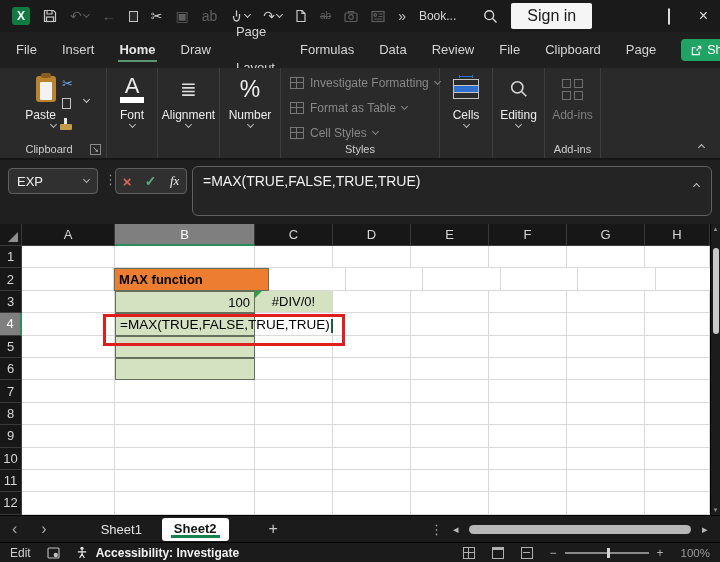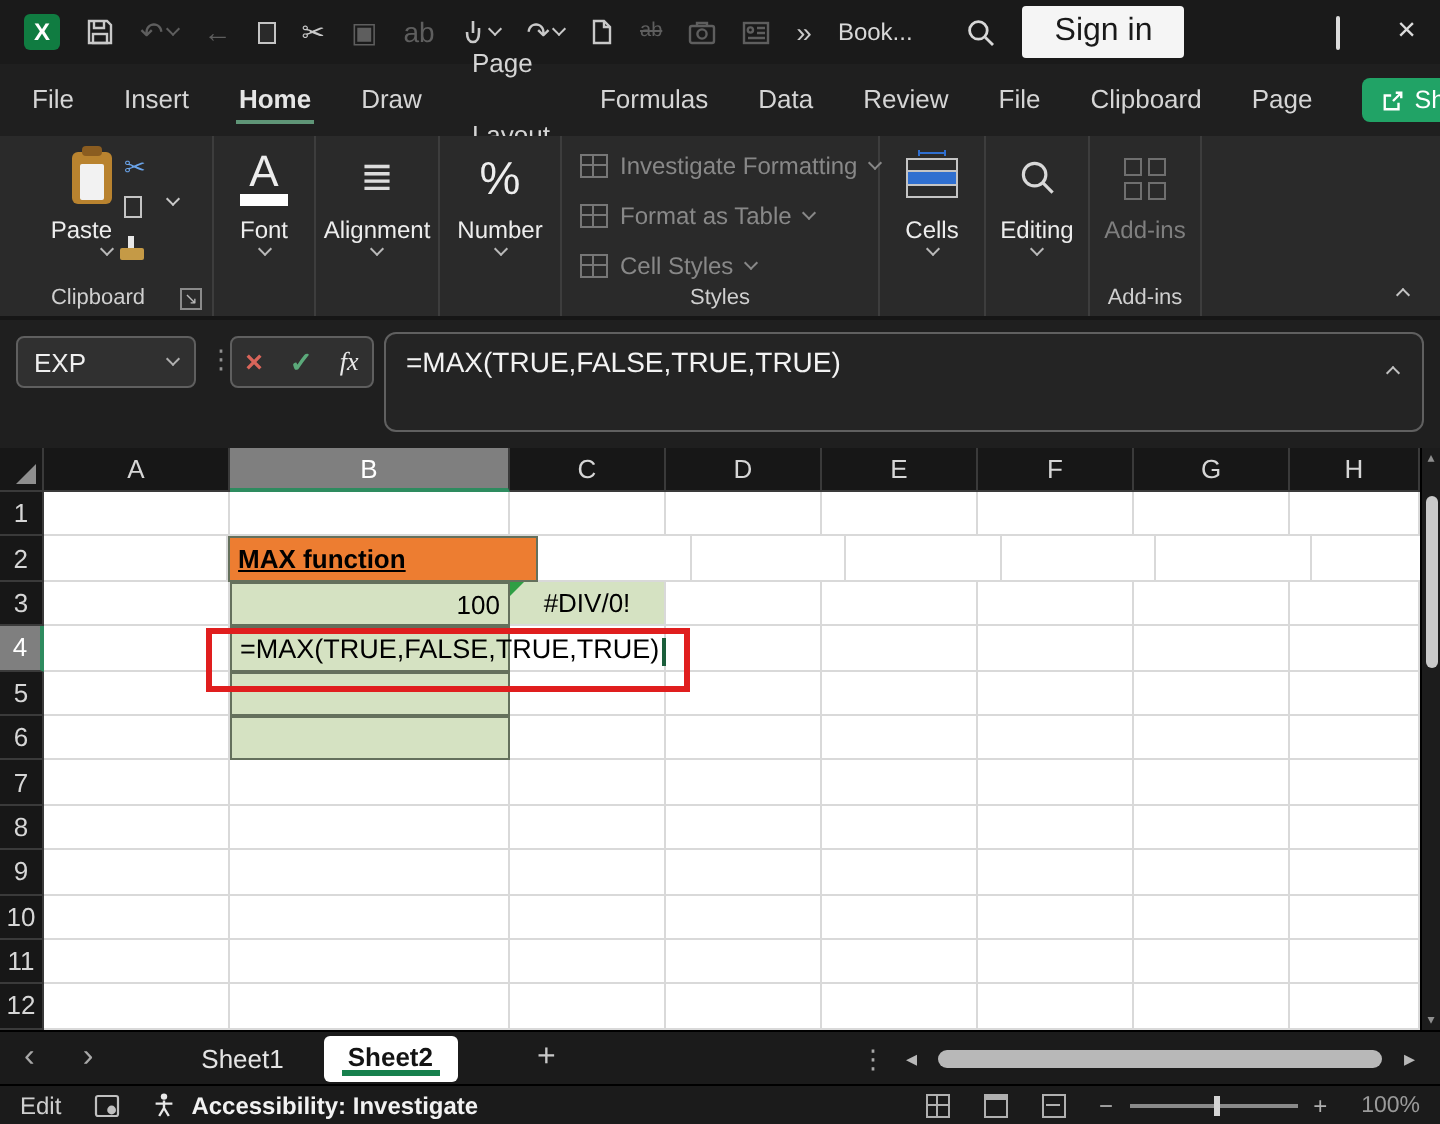--- a/index.html
+++ b/index.html
@@ -391,21 +391,21 @@
           <div class="cell" style="width: 78px;"></div>
           <div class="cell" style="width: 78px;"></div>
           <div class="cell" style="width: 78px;"></div>
           <div class="cell" style="width: 78px;"></div>
           <div class="cell" style="width: 78px;"></div>
           <div class="cell" style="width: 65px;"></div>
         </div>
         <div class="grow">
           <div class="rowhdr">2</div>
           <div class="cell" style="width: 93px;"></div>
-          <div class="cell bordered" style="width: 156px; background: rgb(237, 125, 49); font-weight: bold; text-align: left; text-decoration: underline;"><span>MAX function</span></div>
+          <div class="cell bordered" style="width: 156px; background: rgb(237, 125, 49); font-weight: bold; text-align: left;"><span>MAX function</span></div>
           <div class="cell" style="width: 78px;"></div>
           <div class="cell" style="width: 78px;"></div>
           <div class="cell" style="width: 78px;"></div>
           <div class="cell" style="width: 78px;"></div>
           <div class="cell" style="width: 78px;"></div>
           <div class="cell" style="width: 65px;"></div>
         </div>
         <div class="grow">
           <div class="rowhdr">3</div>
           <div class="cell" style="width: 93px;"></div>

